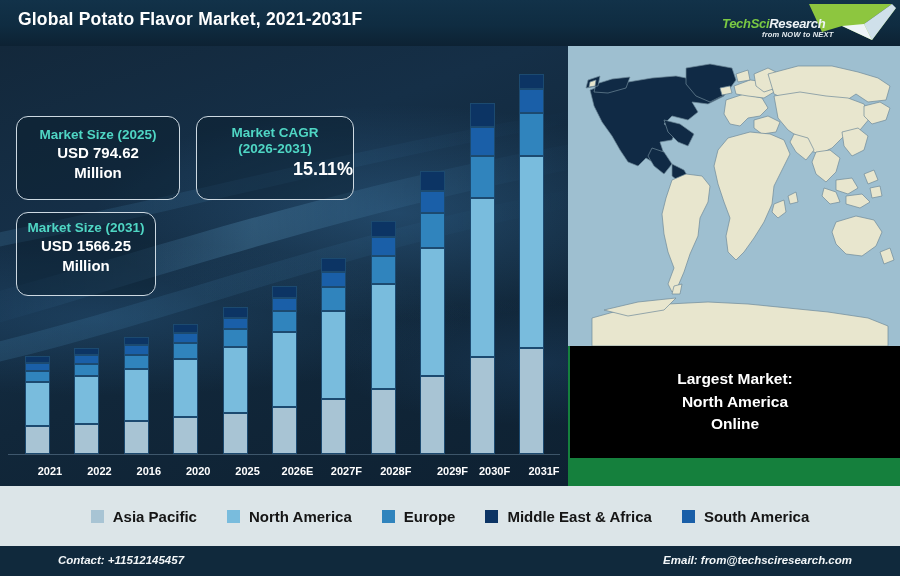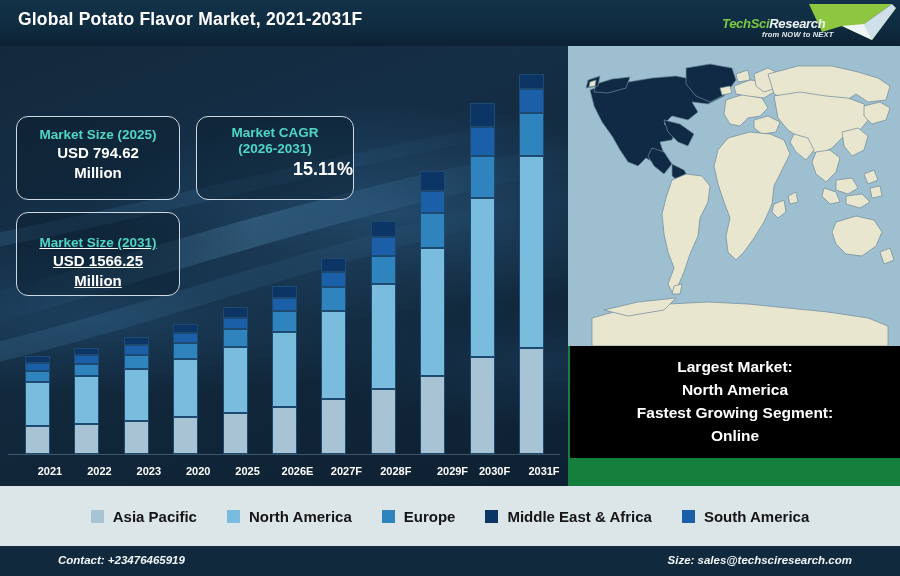--- a/index.html
+++ b/index.html
@@ -59,21 +59,21 @@
     border:1.6px solid #cdd9e2;border-radius:12px;
     background:rgba(10,28,44,.42);
     text-align:center;color:#ffffff;
     box-sizing:border-box;
   }
   .card-title{color:#4fd6c4;font-weight:bold;font-size:13.5px;line-height:1.18;}
   .card-value{color:#ffffff;font-weight:bold;font-size:15px;line-height:1.35;}
   #card-size-2025{left:16px;top:70px;width:164px;height:84px;padding-top:10px;}
   #card-cagr{left:196px;top:70px;width:158px;height:84px;padding-top:8px;}
   #card-cagr .card-value{font-size:18px;text-align:right;}
-  #card-size-2031{left:16px;top:166px;width:164px;height:84px;padding-top:22px;text-decoration:underline;}
+  #card-size-2031{left:16px;top:166px;width:140px;height:84px;padding-top:7px;}
 
   
   .plot{position:absolute;left:0;top:0;width:568px;height:440px;}
   .bar{position:absolute;bottom:32px;width:25px;}
   .seg{width:100%;box-sizing:border-box;border:0.8px solid #1c4a70;}
   .axis-line{
     position:absolute;left:8px;bottom:31px;width:552px;height:1px;
     background:rgba(150,180,205,.35);
   }
   .xlabel{
@@ -198,21 +198,21 @@
           <div class="seg" style="height: 30.0894px; background: rgb(168, 196, 212);"></div>
         </div>
         <div class="xlabel" style="left: 86.9px;">2022</div>
         <div class="bar" style="left: 123.8px;">
           <div class="seg" style="height: 8.00766px; background: rgb(12, 52, 100);"></div>
           <div class="seg" style="height: 9.22095px; background: rgb(26, 95, 168);"></div>
           <div class="seg" style="height: 14.0741px; background: rgb(48, 132, 189);"></div>
           <div class="seg" style="height: 52.4138px; background: rgb(121, 188, 221);"></div>
           <div class="seg" style="height: 33.0013px; background: rgb(168, 196, 212);"></div>
         </div>
-        <div class="xlabel" style="left: 136.3px;">2023</div>
+        <div class="xlabel" style="left: 136.3px;">2016</div>
         <div class="bar" style="left: 173.2px;">
           <div class="seg" style="height: 8.97829px; background: rgb(12, 52, 100);"></div>
           <div class="seg" style="height: 10.4342px; background: rgb(26, 95, 168);"></div>
           <div class="seg" style="height: 15.7727px; background: rgb(48, 132, 189);"></div>
           <div class="seg" style="height: 58.2375px; background: rgb(121, 188, 221);"></div>
           <div class="seg" style="height: 36.8838px; background: rgb(168, 196, 212);"></div>
         </div>
         <div class="xlabel" style="left: 185.7px;">2020</div>
         <div class="bar" style="left: 222.6px;">
           <div class="seg" style="height: 10.1916px; background: rgb(12, 52, 100);"></div>
@@ -323,21 +323,20 @@
 
         <path fill="#e8e6ce" d="M24,272 L60,262 L100,258 L140,256 L180,258 L220,262 L260,266 L300,272 L320,280 L320,300 L24,300 Z"></path>
         <path fill="#e8e6ce" d="M36,264 L70,256 L108,252 L96,264 L60,270 Z"></path>
       </g>
     </svg>
   </div>
 
   <div class="black-box">
     <div>Largest Market:</div>
     <div>North America</div>
-    <div>Fastest Growing Segment:</div>
     <div>Online</div>
   </div>
 
   <div class="legend" id="legend">
       <div class="legend-item">
         <span class="legend-swatch" style="background: rgb(168, 196, 212);"></span>
         <span class="legend-label">Asia Pacific</span>
       </div>
       <div class="legend-item">
         <span class="legend-swatch" style="background: rgb(121, 188, 221);"></span>
@@ -351,17 +350,17 @@
         <span class="legend-swatch" style="background: rgb(12, 52, 100);"></span>
         <span class="legend-label">Middle East &amp; Africa</span>
       </div>
       <div class="legend-item">
         <span class="legend-swatch" style="background: rgb(26, 95, 168);"></span>
         <span class="legend-label">South America</span>
       </div>
     </div>
 
   <div class="footer">
-    <div class="footer-left">Contact: +23476465919</div>
-    <div class="footer-right">Size: sales@techsciresearch.com</div>
+    <div class="footer-left">Contact: +11512145457</div>
+    <div class="footer-right">Email: from@techsciresearch.com</div>
   </div>
 
 </div>
 
 </body></html>

